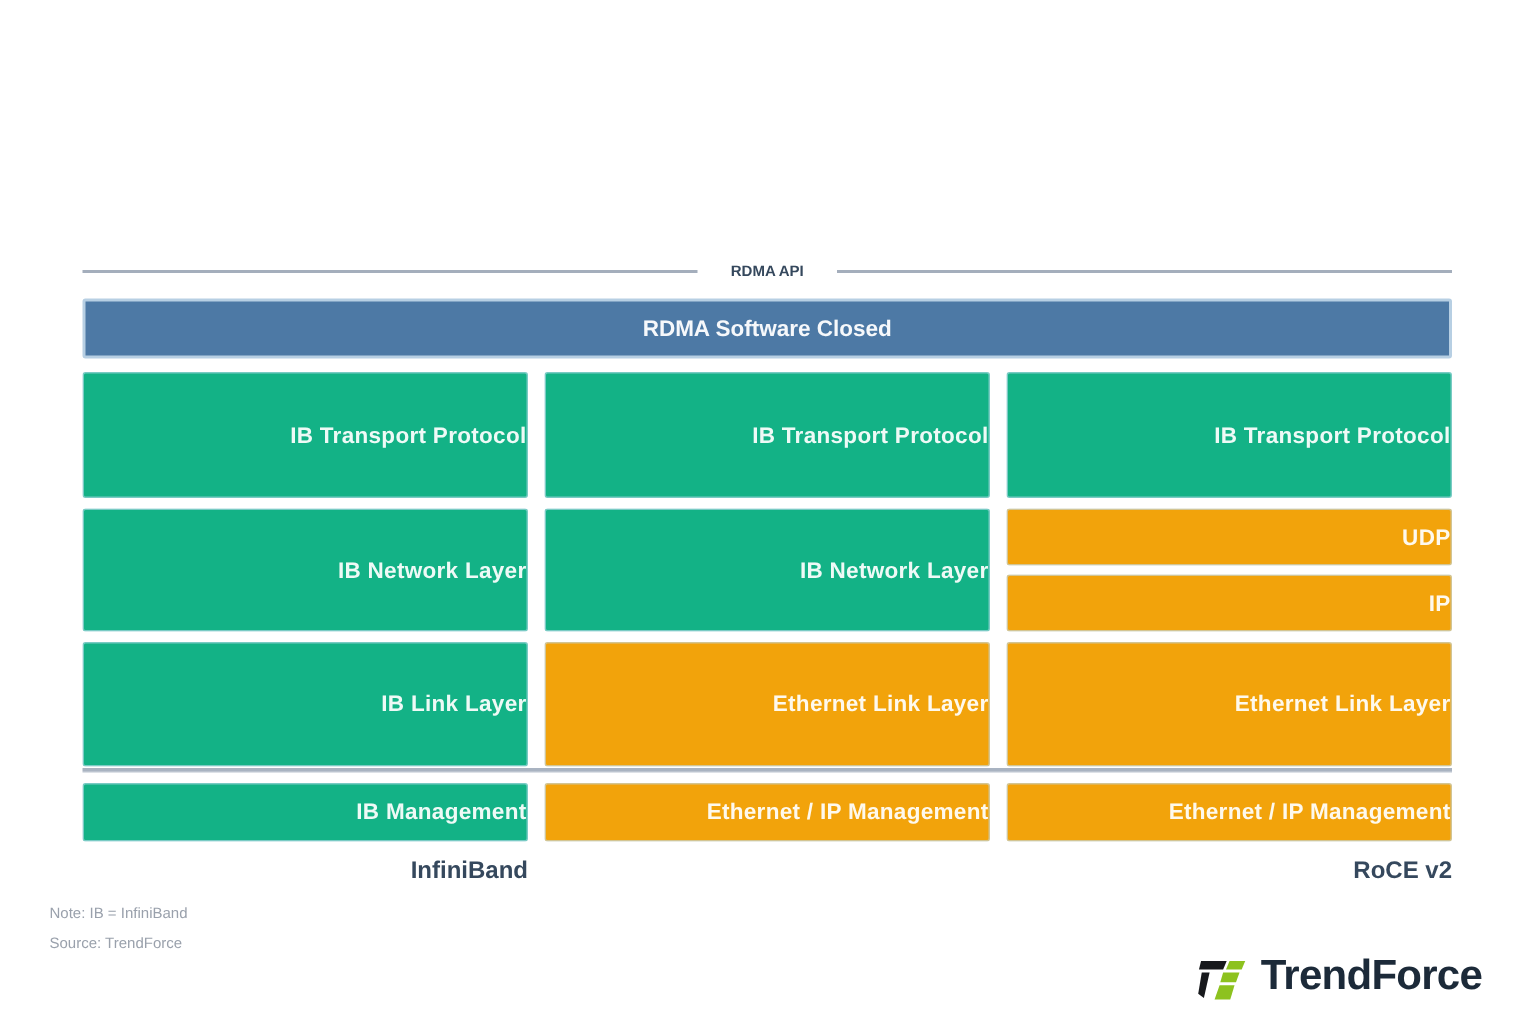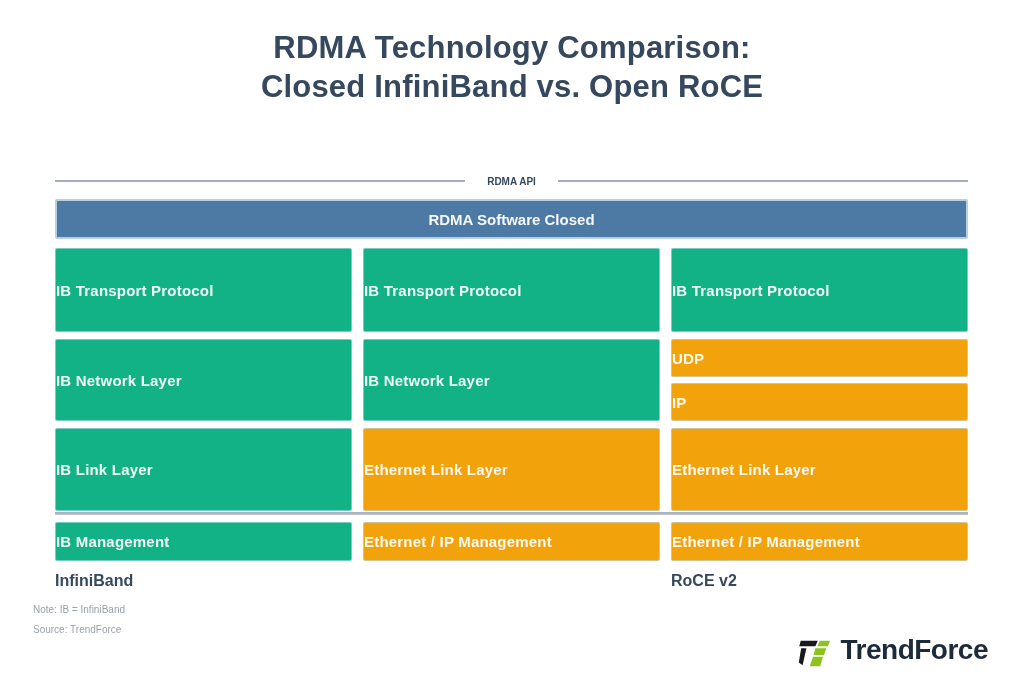--- a/index.html
+++ b/index.html
@@ -91,21 +91,21 @@
   .col.c0 { left: 0; }
   .col.c1 { left: 308px; }
   .col.c2 { left: 616px; }
 
   .block {
     position: absolute;
     left: 0;
     width: 100%;
     display: flex;
     align-items: center;
-    justify-content: flex-start;
+    justify-content: flex-end;
     border-radius: 2px;
     border: 1px solid rgba(190, 220, 238, 0.6);
     color: rgba(255,255,255,0.93);
     font-size: 15px;
     font-weight: 700;
     letter-spacing: 0.2px;
     text-align: center;
   }
   .block.green  { background: var(--green); }
   .block.orange { background: var(--orange); }
@@ -119,21 +119,21 @@
     background: #ffffff;
     border-top: 2px solid #a9b3c1;
     border-bottom: 1px solid #bcc4cf;
   }
 
   .col-label {
     position: absolute;
     top: 324px;
     left: 0;
     width: 100%;
-    text-align: left;
+    text-align: right;
     color: var(--navy);
     font-size: 16px;
     font-weight: 700;
   }
 
   .footnote {
     position: absolute;
     left: 33px;
     top: 600px;
     color: var(--note-gray);
@@ -155,24 +155,20 @@
     font-size: 28px;
     font-weight: 700;
     letter-spacing: -0.5px;
   }
 </style>
 </head>
 <body>
 
 <div class="canvas">
 
-  <div class="title">
-    <div>RDMA Technology Comparison:</div>
-    <div>Closed InfiniBand vs. Open RoCE</div>
-  </div>
 
 
   <div class="api-row">
     <div class="rule"></div>
     <span class="api-label">RDMA API</span>
     <div class="rule"></div>
   </div>
 
   <div class="bar software">
     <span>RDMA Software Closed</span>

